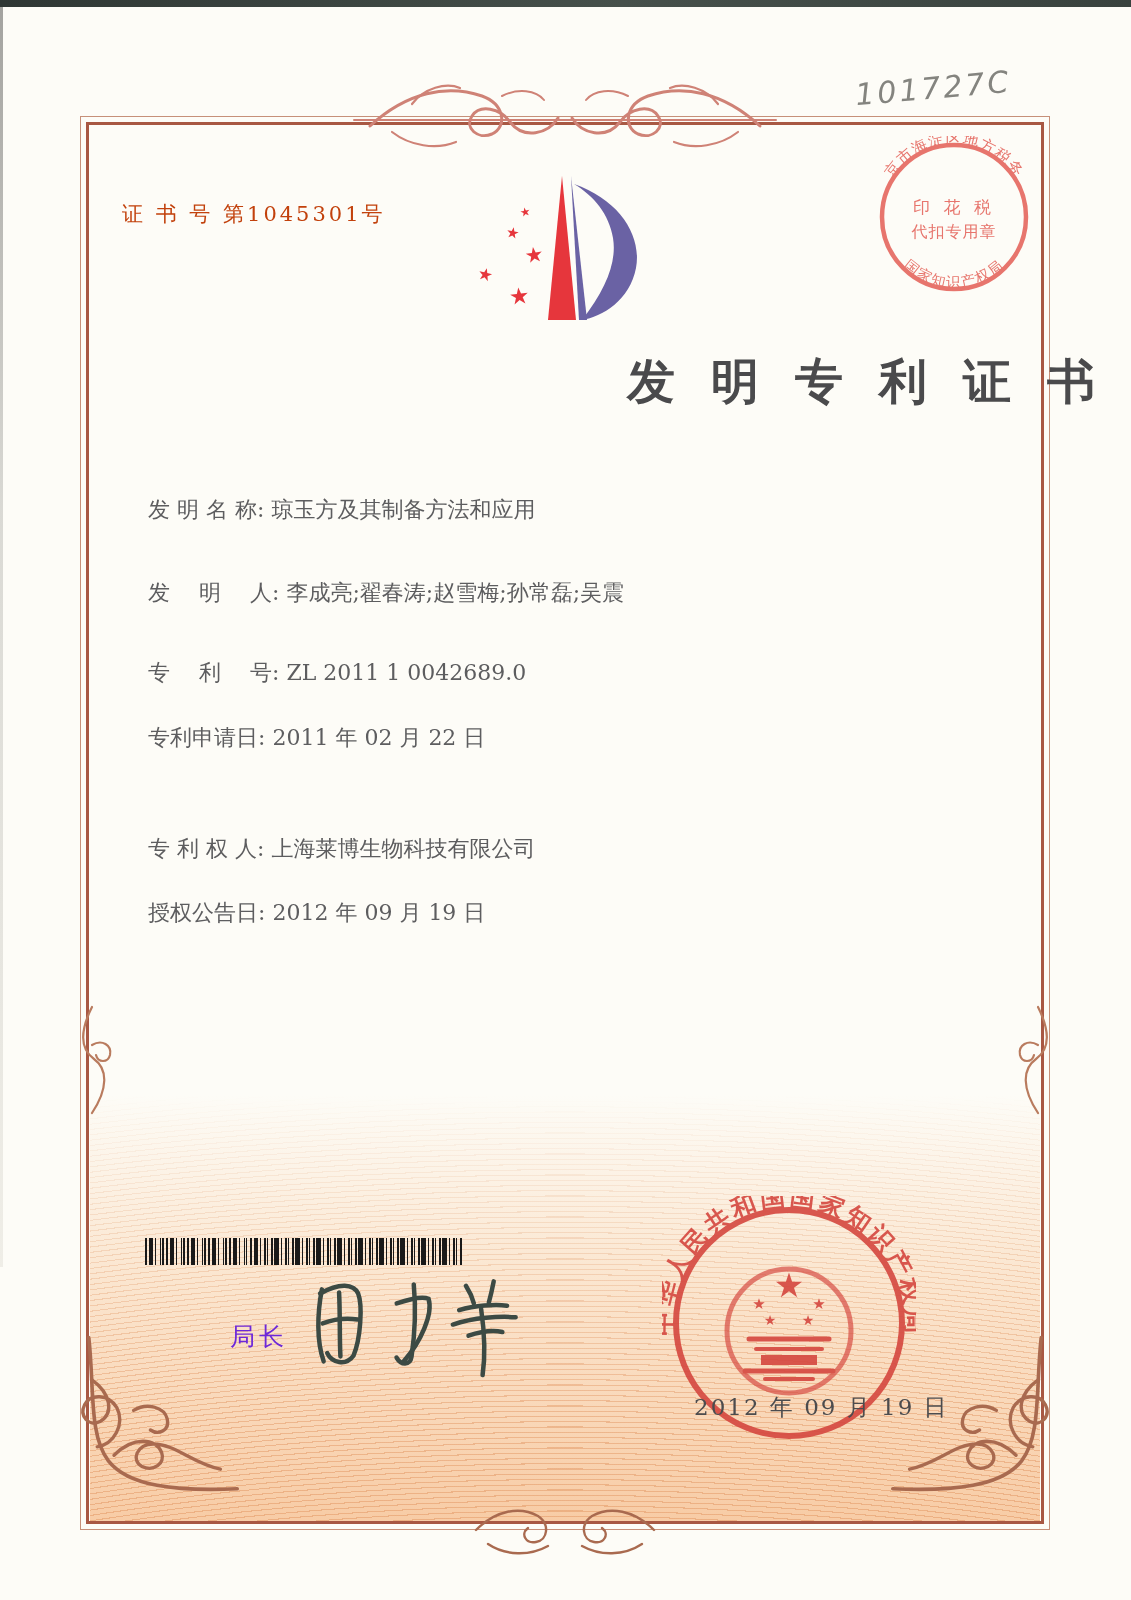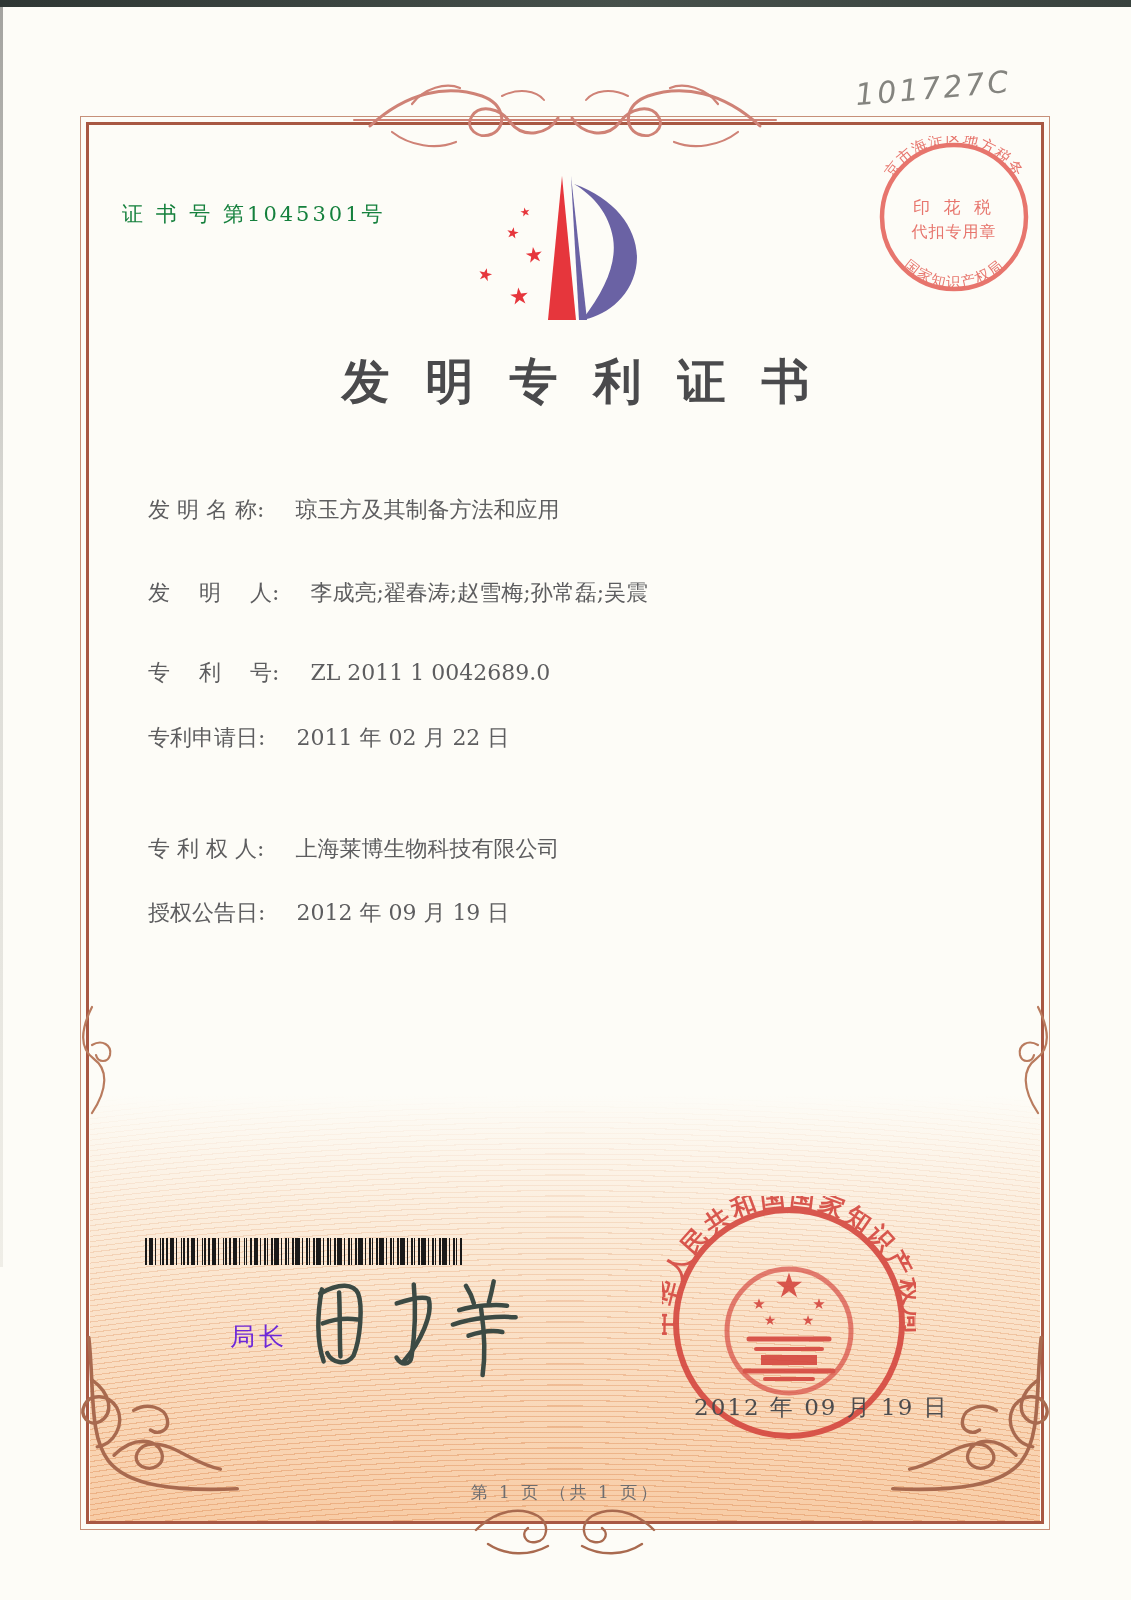--- a/index.html
+++ b/index.html
@@ -25,29 +25,29 @@
   .waves { position:absolute; left:90px; top:1095px; width:950px; height:429px;
     background:repeating-radial-gradient(1600px 1050px at 50% 1750px,
       rgba(216,122,62,.34) 0px, rgba(216,122,62,.34) 1.6px, rgba(216,122,62,0) 1.6px, rgba(216,122,62,0) 8px);
     -webkit-mask-image:linear-gradient(to bottom, transparent 0%, rgba(0,0,0,.55) 35%, #000 75%);
             mask-image:linear-gradient(to bottom, transparent 0%, rgba(0,0,0,.55) 35%, #000 75%);
   }
   .handwritten { position:absolute; left:855px; top:70px; width:170px;
     font-family:"DejaVu Sans", sans-serif; font-style:italic; font-size:30px;
     color:#84847f; letter-spacing:3px; transform:rotate(-5deg); }
   .cert-no { position:absolute; left:122px; top:200px; font-size:21px;
-    color:#15803d; letter-spacing:3px; }
+    color:#c2410c; letter-spacing:3px; }
   .logo { position:absolute; left:452px; top:170px; }
   .tax-stamp { position:absolute; left:873px; top:136px; }
-  .title { position:absolute; left:0; top:350px; width:1131px; text-align:center;
+  .title { position:absolute; left:0; top:350px; width:1131px; text-align:right;
     font-size:48px; font-weight:600; color:#4a4a4c; letter-spacing:36px; text-indent:36px;padding-left:20px; }
   .fields { position:absolute; left:148px; top:487px; width:880px; }
   .field-row { position:absolute; left:0; font-size:22px; color:#5d5d5f; white-space:nowrap; }
   .field-row .lab { display:inline-block; }
-  .field-row .val { margin-left:24px; }
+  .field-row .val { margin-left:0; }
   .paras { position:absolute; left:112px; top:948px; width:906px;
     font-size:20.5px; line-height:33px; color:#4f4f51; text-align:justify; }
   .paras p { text-indent:2em; }
   .barcode { position:absolute; left:145px; top:1238px; width:318px; height:27px;
     background:repeating-linear-gradient(90deg,
       #191919 0px,#191919 2px, transparent 2px, transparent 3.5px,
       #191919 3.5px,#191919 8px, transparent 8px, transparent 10px,
       #191919 10px,#191919 11px, transparent 11px, transparent 14.5px,
       #191919 14.5px,#191919 16px, transparent 16px, transparent 17px,
       #191919 17px,#191919 18.5px, transparent 18.5px, transparent 21px); }
@@ -245,15 +245,14 @@
         <path d="M-33,26 L33,26" stroke-width="4" fill="none"></path>
         <rect x="-28" y="32" width="56" height="10" stroke="none"></rect>
         <path d="M-44,48 L44,48" stroke-width="5" fill="none"></path>
         <path d="M-24,56 L24,56" stroke-width="4" fill="none"></path>
       </g>
     </g>
   </svg>
 
   <div class="seal-date">2012 年 09 月 19 日</div>
 
-  <div class="footer">第 1 页 （共 1 页）</div>
 
 </div>
 
 </body></html>

